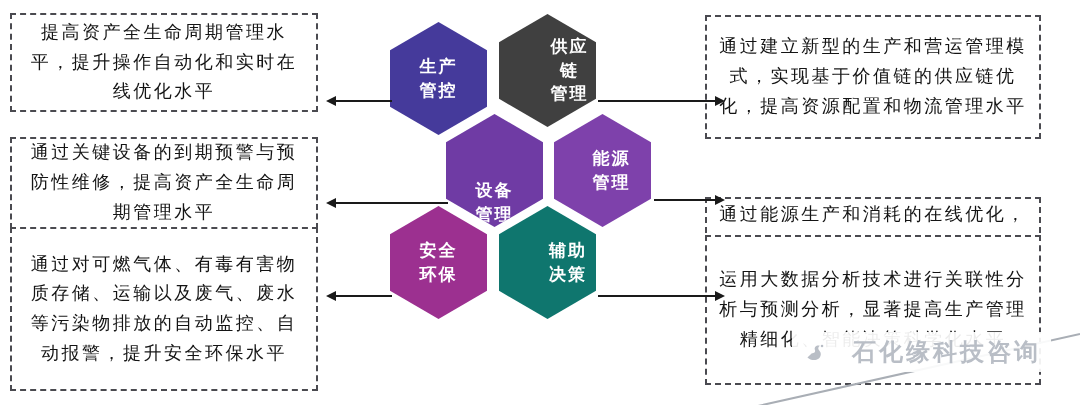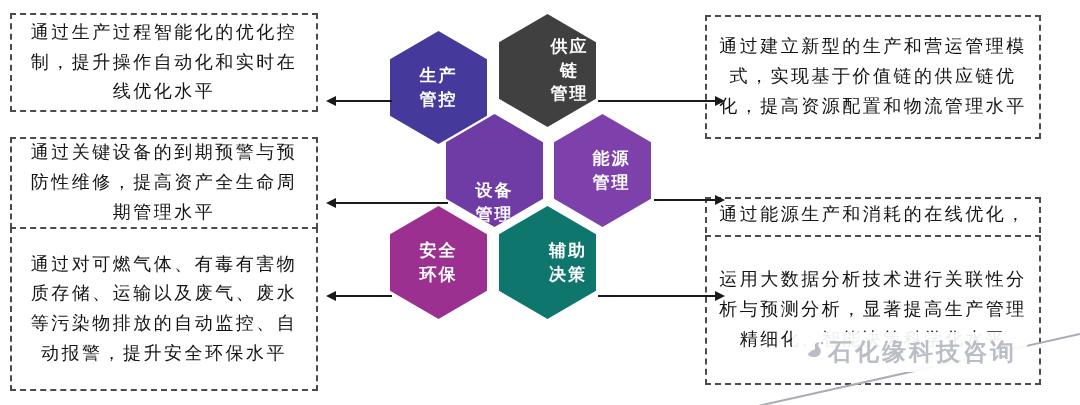--- a/index.html
+++ b/index.html
@@ -38,49 +38,49 @@
     position:absolute;
     width:97px; height:113px;
     clip-path:polygon(50% 0,100% 25%,100% 75%,50% 100%,0 75%,0 25%);
     display:flex; align-items:center; justify-content:center;
   }
   .hex-label {
     color:#ffffff; font-weight:bold;
     font-size:17px; letter-spacing:2px;
     text-align:center; line-height:1.4;
   }
-  #hex-production { left:390px; top:31px; }
+  #hex-production { left:390px; top:22px; }
   #hex-supply     { left:499px; top:14px; }
   #hex-equipment  { left:446px; top:114px;align-items:flex-end; }
   #hex-energy     { left:554px; top:114px; }
   #hex-safety     { left:390px; top:206px; }
   #hex-decision   { left:499px; top:206px; }
 
   
   .overlay { position:absolute; left:0; top:0; width:1080px; height:405px; pointer-events:none; }
 
   
   .watermark {
     position:absolute; left:792px; top:332px;
-    display:flex; gap:0;
+    display:flex; align-items:center; gap:24px;
     background:rgba(255,255,255,0.92);
     padding:4px 10px;
     color:#b9bec6;
     font-size:24px; letter-spacing:3px; font-weight:bold;
     white-space:nowrap;
   }
   .watermark svg { display:block; }
 </style>
 </head>
 <body>
 
 <div class="canvas">
 
   <div class="desc-box lbox" id="lbox1">
-    <span>通过生产过程智能化的优化控制，提升操作自动化和实时在线优化水平</span>
+    <span>提高资产全生命周期管理水平，提升操作自动化和实时在线优化水平</span>
   </div>
   <div class="desc-box lbox" id="lbox2">
     <span>通过关键设备的到期预警与预防性维修，提高资产全生命周期管理水平</span>
   </div>
   <div class="desc-box lbox" id="lbox3">
     <span>通过对可燃气体、有毒有害物质存储、运输以及废气、废水等污染物排放的自动监控、自动报警，提升安全环保水平</span>
   </div>
 
   <div class="desc-box rbox" id="rbox1">
     <span>通过建立新型的生产和营运管理模式，实现基于价值链的供应链优化，提高资源配置和物流管理水平</span>

